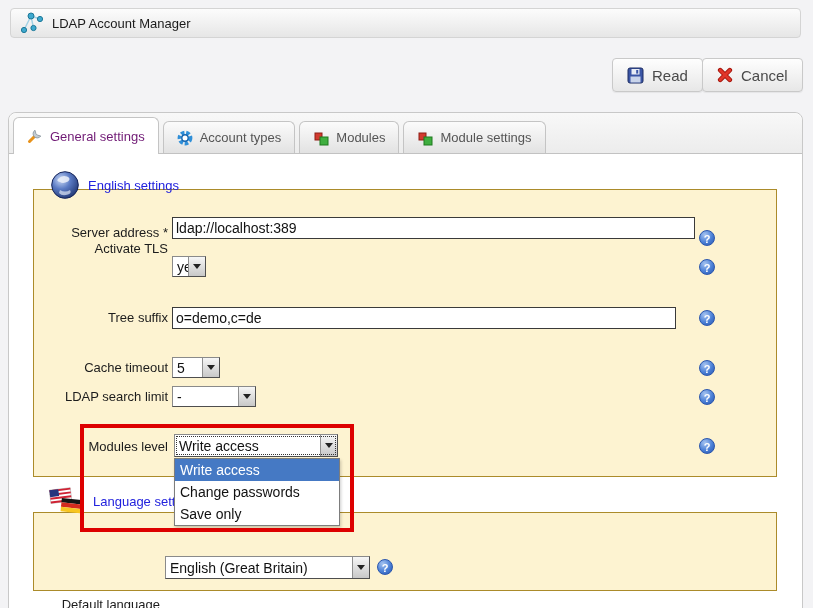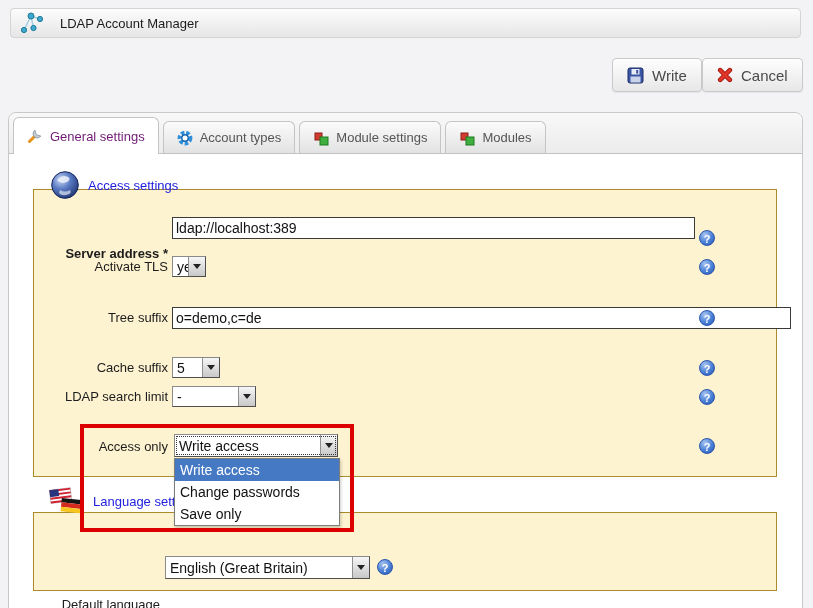--- a/index.html
+++ b/index.html
@@ -12,21 +12,21 @@
   }
   .page{position:absolute;left:0;top:0;width:813px;height:608px;}
 
   
   .titlebar{
     position:absolute;left:10px;top:8px;width:791px;height:30px;
     background:linear-gradient(#fcfcfc,#e6e6e6);
     border:1px solid #d4d4d4;border-radius:4px;
     display:flex;align-items:center;gap:9px;padding-left:8px;box-sizing:border-box;
   }
-  .titlebar .title{font-size:13px;color:#1b1b1b;margin-left:8px;}
+  .titlebar .title{font-size:13px;color:#1b1b1b;}
 
   
   .btn{
     position:absolute;height:34px;
     border:1px solid #c9c9c9;border-radius:4px;
     background:linear-gradient(#fefefe,#e7e7e7);
     display:flex;align-items:center;gap:8px;padding:0 14px;box-sizing:border-box;
     font-size:15px;color:#4a4a4a;box-shadow:0 1px 1px rgba(0,0,0,.06);
     cursor:pointer;
   }
@@ -139,21 +139,21 @@
 
   <div class="btn" style="left:612px;top:58px;">
     <span style="display:flex;">
       <svg width="17" height="17" viewBox="0 0 17 17">
         <rect x="1" y="1" width="15" height="15" rx="2" fill="#3a55a5" stroke="#1d2d62"></rect>
         <rect x="4.5" y="2" width="8" height="5.5" fill="#e8ecf5"></rect>
         <rect x="9.2" y="3" width="2" height="3.6" fill="#3a55a5"></rect>
         <rect x="3.5" y="9.5" width="10" height="6" fill="#c9d4ea"></rect>
       </svg>
     </span>
-    <span>Write</span>
+    <span>Read</span>
   </div>
   <div class="btn" style="left:702px;top:58px;">
     <span style="display:flex;">
       <svg width="16" height="16" viewBox="0 0 16 16">
         <path d="M3.2 3.2 L12.8 12.8 M12.8 3.2 L3.2 12.8" stroke="#a01208" stroke-width="4.6" stroke-linecap="round"></path>
         <path d="M3.2 3.2 L12.8 12.8 M12.8 3.2 L3.2 12.8" stroke="#e0362a" stroke-width="3" stroke-linecap="round"></path>
       </svg>
     </span>
     <span>Cancel</span>
   </div>
@@ -178,30 +178,30 @@
         </span>
         <span>Account types</span>
       </div>
       <div class="tab">
         <span style="display:flex;">
           <svg width="16" height="16" viewBox="0 0 16 16">
             <rect x="2" y="3" width="7" height="7" fill="#d23b2f" stroke="#8e1f16"></rect>
             <rect x="7" y="7" width="8" height="8" fill="#3fae3f" stroke="#1f7a1f"></rect>
           </svg>
         </span>
-        <span>Module settings</span>
+        <span>Modules</span>
       </div>
       <div class="tab">
         <span style="display:flex;">
           <svg width="16" height="16" viewBox="0 0 16 16">
             <rect x="2" y="3" width="7" height="7" fill="#d23b2f" stroke="#8e1f16"></rect>
             <rect x="7" y="7" width="8" height="8" fill="#3fae3f" stroke="#1f7a1f"></rect>
           </svg>
         </span>
-        <span>Modules</span>
+        <span>Module settings</span>
       </div>
     </div>
   </div>
 
   <div class="panel" style="left:33px;top:189px;width:744px;height:288px;"></div>
 
   <div class="legend" style="left:50px;top:170px;gap:8px;">
     <span style="display:flex;">
       <svg width="30" height="30" viewBox="0 0 30 30">
         <defs>
@@ -209,59 +209,59 @@
             <stop offset="0%" stop-color="#c9d9f5"></stop>
             <stop offset="45%" stop-color="#5b7bc4"></stop>
             <stop offset="100%" stop-color="#1e3470"></stop>
           </radialGradient>
         </defs>
         <circle cx="15" cy="15" r="13.3" fill="url(#gg)" stroke="#16255a" stroke-width="1"></circle>
         <path d="M8 9 q4 -4.5 9 -2.5 q4.5 2 1 5 q-5 2.5 -8 .5 q-4 -1 -2 -3z" fill="#e9eef8" opacity="0.88"></path>
         <path d="M10 20 q5 3 10 0 q2 3 -2 4.6 q-6 2 -9 -1.6z" fill="#dfe7f5" opacity="0.7"></path>
       </svg>
     </span>
-    <span class="sect-title">Access settings</span>
-  </div>
-
-  <div class="flabel" style="left:30px;top:246px;font-weight:bold;">Server address *</div>
+    <span class="sect-title">English settings</span>
+  </div>
+
+  <div class="flabel" style="left:30px;top:225px;">Server address *</div>
   <input class="tinput" style="left: 172px; top: 217px; width: 523px;" value="ldap://localhost:389">
   <div class="help" style="left:699px;top:230px;">?</div>
 
-  <div class="flabel" style="left:30px;top:259px;">Activate TLS</div>
+  <div class="flabel" style="left:30px;top:241px;">Activate TLS</div>
   <div class="select" style="left:172px;top:256px;width:34px;">
     <span class="sel-text">yes</span>
     <span class="sel-btn">
         <i class="tri"></i>
       </span>
   </div>
   <div class="help" style="left:699px;top:259px;">?</div>
 
   <div class="flabel" style="left:30px;top:310px;">Tree suffix</div>
-  <input class="tinput" style="left: 172px; top: 307px; width: 619px;" value="o=demo,c=de">
+  <input class="tinput" style="left: 172px; top: 307px; width: 504px;" value="o=demo,c=de">
   <div class="help" style="left:699px;top:310px;">?</div>
 
-  <div class="flabel" style="left:30px;top:360px;">Cache suffix</div>
+  <div class="flabel" style="left:30px;top:360px;">Cache timeout</div>
   <div class="select" style="left:172px;top:357px;width:48px;">
     <span class="sel-text">5</span>
     <span class="sel-btn">
         <i class="tri"></i>
       </span>
   </div>
   <div class="help" style="left:699px;top:360px;">?</div>
 
   <div class="flabel" style="left:30px;top:389px;">LDAP search limit</div>
   <div class="select" style="left:172px;top:386px;width:84px;">
     <span class="sel-text">-</span>
     <span class="sel-btn">
         <i class="tri"></i>
       </span>
   </div>
   <div class="help" style="left:699px;top:389px;">?</div>
 
-  <div class="flabel" style="left:30px;top:439px;">Access only</div>
+  <div class="flabel" style="left:30px;top:439px;">Modules level</div>
   <div class="select focused" style="left:174px;top:434px;width:164px;height:23px;">
     <span class="sel-text">Write access</span>
     <span class="sel-btn">
         <i class="tri"></i>
       </span>
   </div>
   <div class="help" style="left:699px;top:438px;">?</div>
 
   <div class="panel" style="left:33px;top:512px;width:744px;height:79px;"></div>
 

